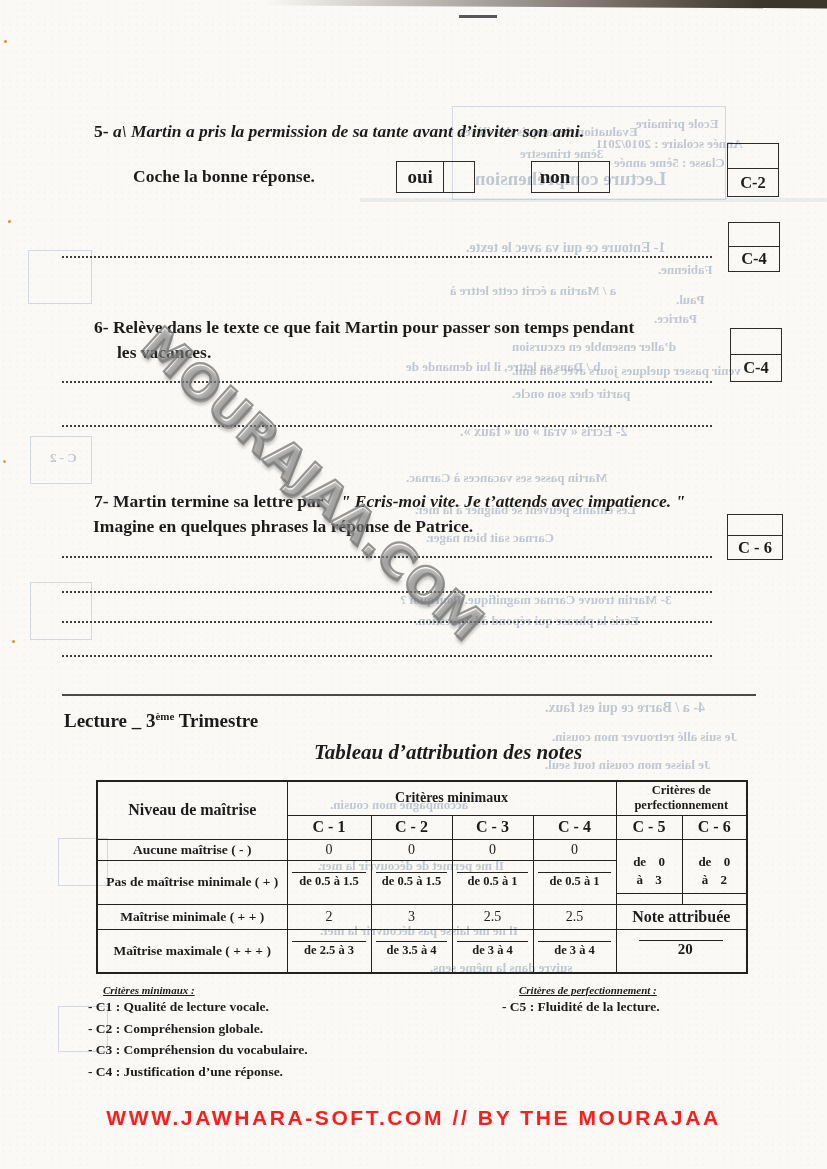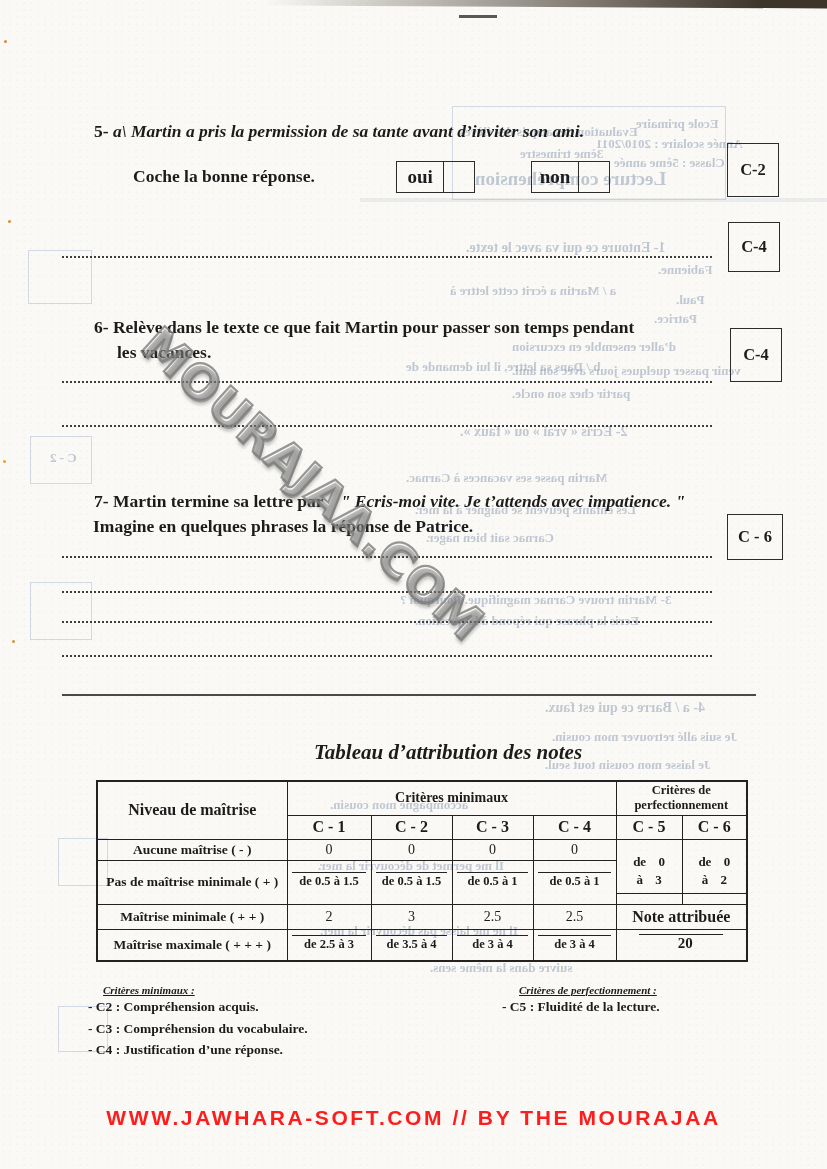--- a/index.html
+++ b/index.html
@@ -29,21 +29,21 @@
   .content{position:absolute;inset:0;z-index:2;}
   .abs{position:absolute;}
   .qline{font-size:17.5px;font-weight:bold;white-space:nowrap;}
   .qnum{font-style:normal;}
   .qitalic{font-style:italic;}
   .dots{position:absolute;width:650px;height:0;border-bottom:2.6px dotted #3e3e3e;}
   .choice-box{position:absolute;display:flex;border:1.7px solid #2c2c2c;background:transparent;}
   .choice-label{flex:1.55;display:flex;align-items:center;justify-content:center;
     font-weight:bold;font-size:19px;border-right:1.4px solid #2c2c2c;}
   .choice-blank{flex:1;}
-  .score-box{position:absolute;border:1.8px solid #2c2c2c;display:flex;flex-direction:row;justify-content:space-between;}
+  .score-box{position:absolute;border:1.8px solid #2c2c2c;display:flex;flex-direction:column;justify-content:space-between;}
   .score-blank{border-bottom:1.6px solid #2c2c2c;}
   .score-label{flex:1;display:flex;align-items:center;justify-content:center;
     font-weight:bold;font-size:16.5px;}
   .rule{position:absolute;height:2px;background:#4a4a4a;}
   .section-h{font-size:19px;font-weight:bold;white-space:nowrap;}
   .section-h sup{font-size:11px;}
   .table-title{font-size:21px;font-weight:bold;font-style:italic;text-align:center;}
   
   table.grades{border-collapse:collapse;table-layout:fixed;width:650px;border:2.3px solid #222;}
   table.grades td,table.grades th{border:1.3px solid #222;padding:0;vertical-align:middle;
@@ -174,20 +174,23 @@
       <div class="score-blank" style="height:20px;"></div>
       <div class="score-label">C - 6</div>
     </div>
     <div class="dots" style="left:62px;top:556px;"></div>
     <div class="dots" style="left:62px;top:591px;"></div>
     <div class="dots" style="left:62px;top:621px;"></div>
     <div class="dots" style="left:62px;top:655px;"></div>
 
     <div class="rule" style="left:62px;top:694px;width:694px;"></div>
 
+    <div class="abs section-h" style="left:64px;top:710px;">
+      <span>Lecture _ 3</span><sup>ème</sup><span> Trimestre</span>
+    </div>
     <div class="abs table-title" style="left:148px;top:740px;width:600px;">Tableau d’attribution des notes</div>
 
     <table class="grades abs" style="left:96px;top:780px;">
       <colgroup>
         <col style="width:190px">
           <col style="width:84px">
           <col style="width:81px">
         <col style="width:81px">
           <col style="width:83px">
           <col style="width:66px">
@@ -260,21 +263,21 @@
         </td>
       </tr>
       <tr style="height:25px;">
         <td class="rowlabel">Maîtrise minimale ( + + )</td>
         <td class="val">2</td>
         <td class="val">3</td>
         <td class="val">2.5</td>
         <td class="val">2.5</td>
         <td class="note-cell" colspan="2">Note attribuée</td>
       </tr>
-      <tr style="height:32px;padding-left:25px;">
+      <tr style="height:44px;padding-left:25px;">
         <td class="rowlabel">Maîtrise maximale ( + + + )</td>
         <td>
           <div class="cellflex">
                 <div class="rline"></div>
                 <div class="rtext">de 2.5 à 3</div>
               </div>
         </td>
         <td>
           <div class="cellflex">
                 <div class="rline"></div>
@@ -298,21 +301,22 @@
                 <div class="totline"></div>
                 <div class="totval">20</div>
               </div>
         </td>
       </tr>
     </tbody>
       </table>
 
     <div class="abs" style="left:88px;top:984px;">
       <div class="legend-title" style="margin-left:15px;">Critères minimaux :</div>
-      <div class="legend-item">- C2 : Compréhension acquis.</div>
+      <div class="legend-item">- C1 : Qualité de lecture vocale.</div>
+      <div class="legend-item">- C2 : Compréhension globale.</div>
       <div class="legend-item">- C3 : Compréhension du vocabulaire.</div>
       <div class="legend-item">- C4 : Justification d’une réponse.</div>
     </div>
 
     <div class="abs" style="left:502px;top:984px;">
       <div class="legend-title" style="margin-left:17px;">Critères de perfectionnement :</div>
       <div class="legend-item">- C5 : Fluidité de la lecture.</div>
     </div>
 
   </div>

